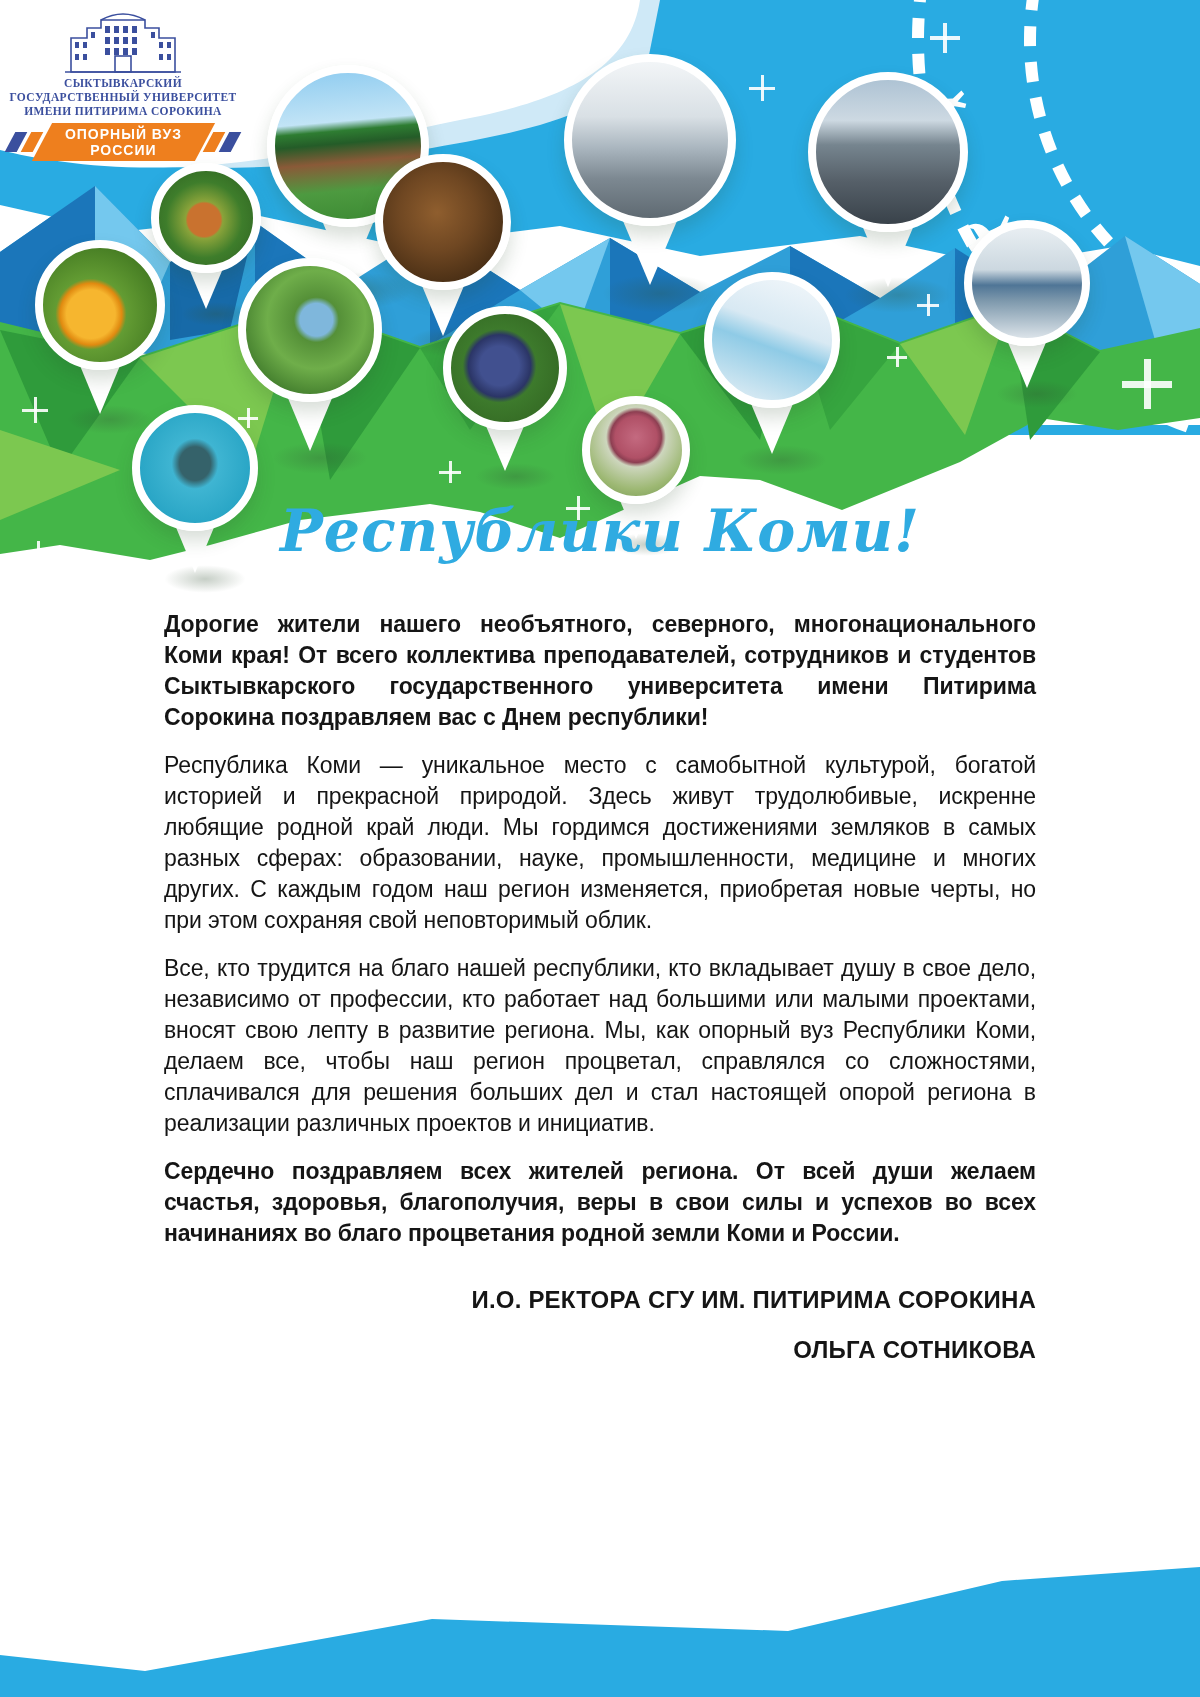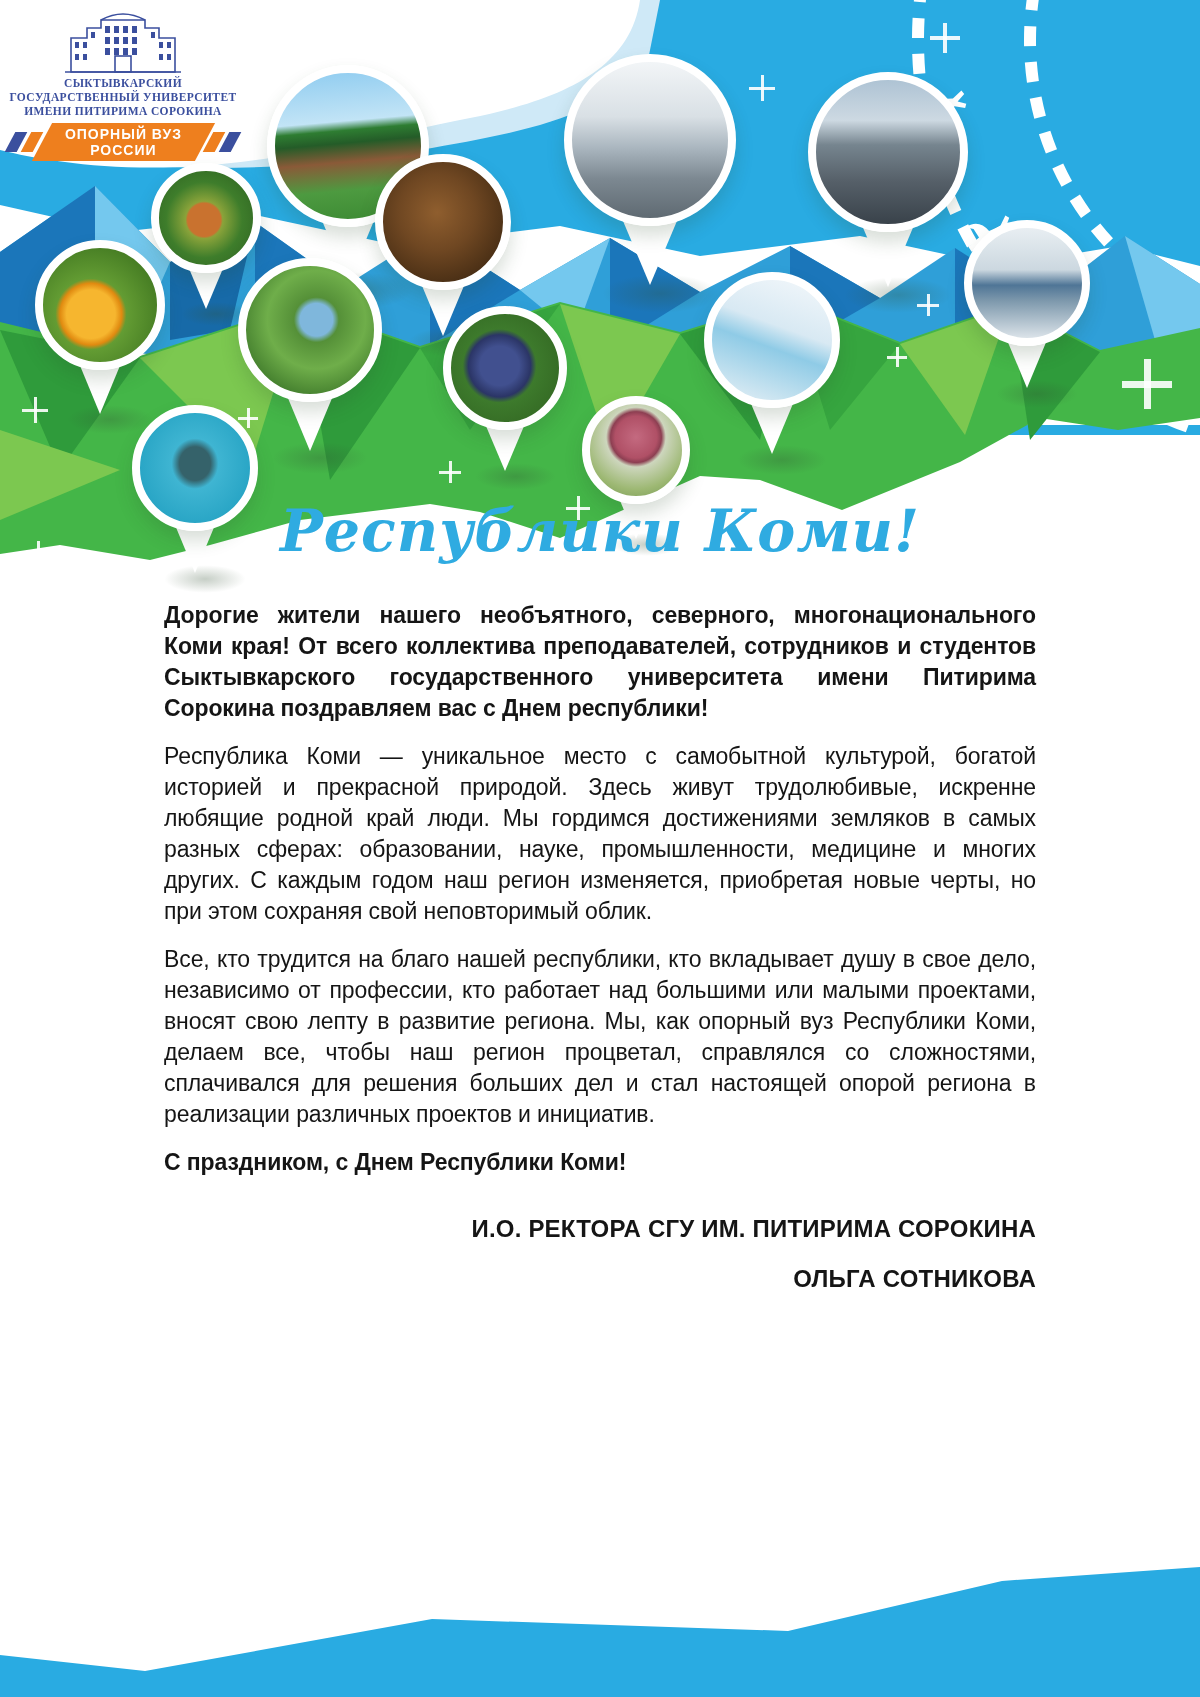--- a/index.html
+++ b/index.html
@@ -28,21 +28,21 @@
   .stripe.blue{background:#3b4f9e;}
   .stripe.orange{background:#ee7f1e;}
   #logo-banner{background:#ee7f1e;color:#fff;font-weight:700;font-size:14px;
                letter-spacing:1px;padding:3px 12px;transform:skewX(-28deg);margin:0 2px;}
   #logo-banner span{display:inline-block;transform:skewX(28deg);}
   
   #content{position:absolute;left:164px;top:0;width:872px;z-index:5;}
   #title{margin-top:492px;text-align:center;
          font-family:"DejaVu Serif",serif;font-style:italic;font-weight:700;
          color:#2fabe1;font-size:57px;line-height:78px;letter-spacing:1px;}
-  #body-text{margin-top:30px;}
+  #body-text{margin-top:39px;}
   #body-text p{margin:0 0 17px 0;font-size:23px;line-height:31px;color:#151515;
                text-align:justify;letter-spacing:-0.1px;hyphens:auto;}
   #body-text p.bold{font-weight:700;}
   #signature{margin-top:26px;text-align:right;font-weight:700;font-size:24px;
              line-height:50px;color:#151515;letter-spacing:.2px;}
   
   #footer-wave{position:absolute;left:0;bottom:0;width:1200px;height:140px;z-index:1;}
 </style>
 </head>
 <body>
@@ -248,21 +248,21 @@
 </div>
 
 <div id="content">
   <div id="title">
     <div>Республики Коми!</div>
   </div>
   <div id="body-text">
     <p class="bold">Дорогие жители нашего необъятного, северного, многонационального Коми края! От всего коллектива преподавателей, сотрудников и студентов Сыктывкарского государственного университета имени Питирима Сорокина поздравляем вас с Днем республики!</p>
     <p>Республика Коми — уникальное место с самобытной культурой, богатой историей и прекрасной природой. Здесь живут трудолюбивые, искренне любящие родной край люди. Мы гордимся достижениями земляков в самых разных сферах: образовании, науке, промышленности, медицине и многих других. С каждым годом наш регион изменяется, приобретая новые черты, но при этом сохраняя свой неповторимый облик.</p>
     <p>Все, кто трудится на благо нашей республики, кто вкладывает душу в свое дело, независимо от профессии, кто работает над большими или малыми проектами, вносят свою лепту в развитие региона. Мы, как опорный вуз Республики Коми, делаем все, чтобы наш регион процветал, справлялся со сложностями, сплачивался для решения больших дел и стал настоящей опорой региона в реализации различных проектов и инициатив.</p>
-    <p class="bold">С праздником, с Днем Республики Коми!</p>
+    <p class="bold">Сердечно поздравляем всех жителей региона. От всей души желаем счастья, здоровья, благополучия, веры в свои силы и успехов во всех начинаниях во благо процветания родной земли Коми и России.</p>
   </div>
   <div id="signature">
     <div>И.О. РЕКТОРА СГУ ИМ. ПИТИРИМА СОРОКИНА</div>
     <div>ОЛЬГА СОТНИКОВА</div>
   </div>
 </div>
 
 <svg id="footer-wave" viewBox="0 0 1200 140" preserveAspectRatio="none" xmlns="http://www.w3.org/2000/svg">
   <polygon points="0,98 145,114 432,62 788,74 1002,24 1200,10 1200,140 0,140" fill="#29abe2"></polygon>
 </svg>

